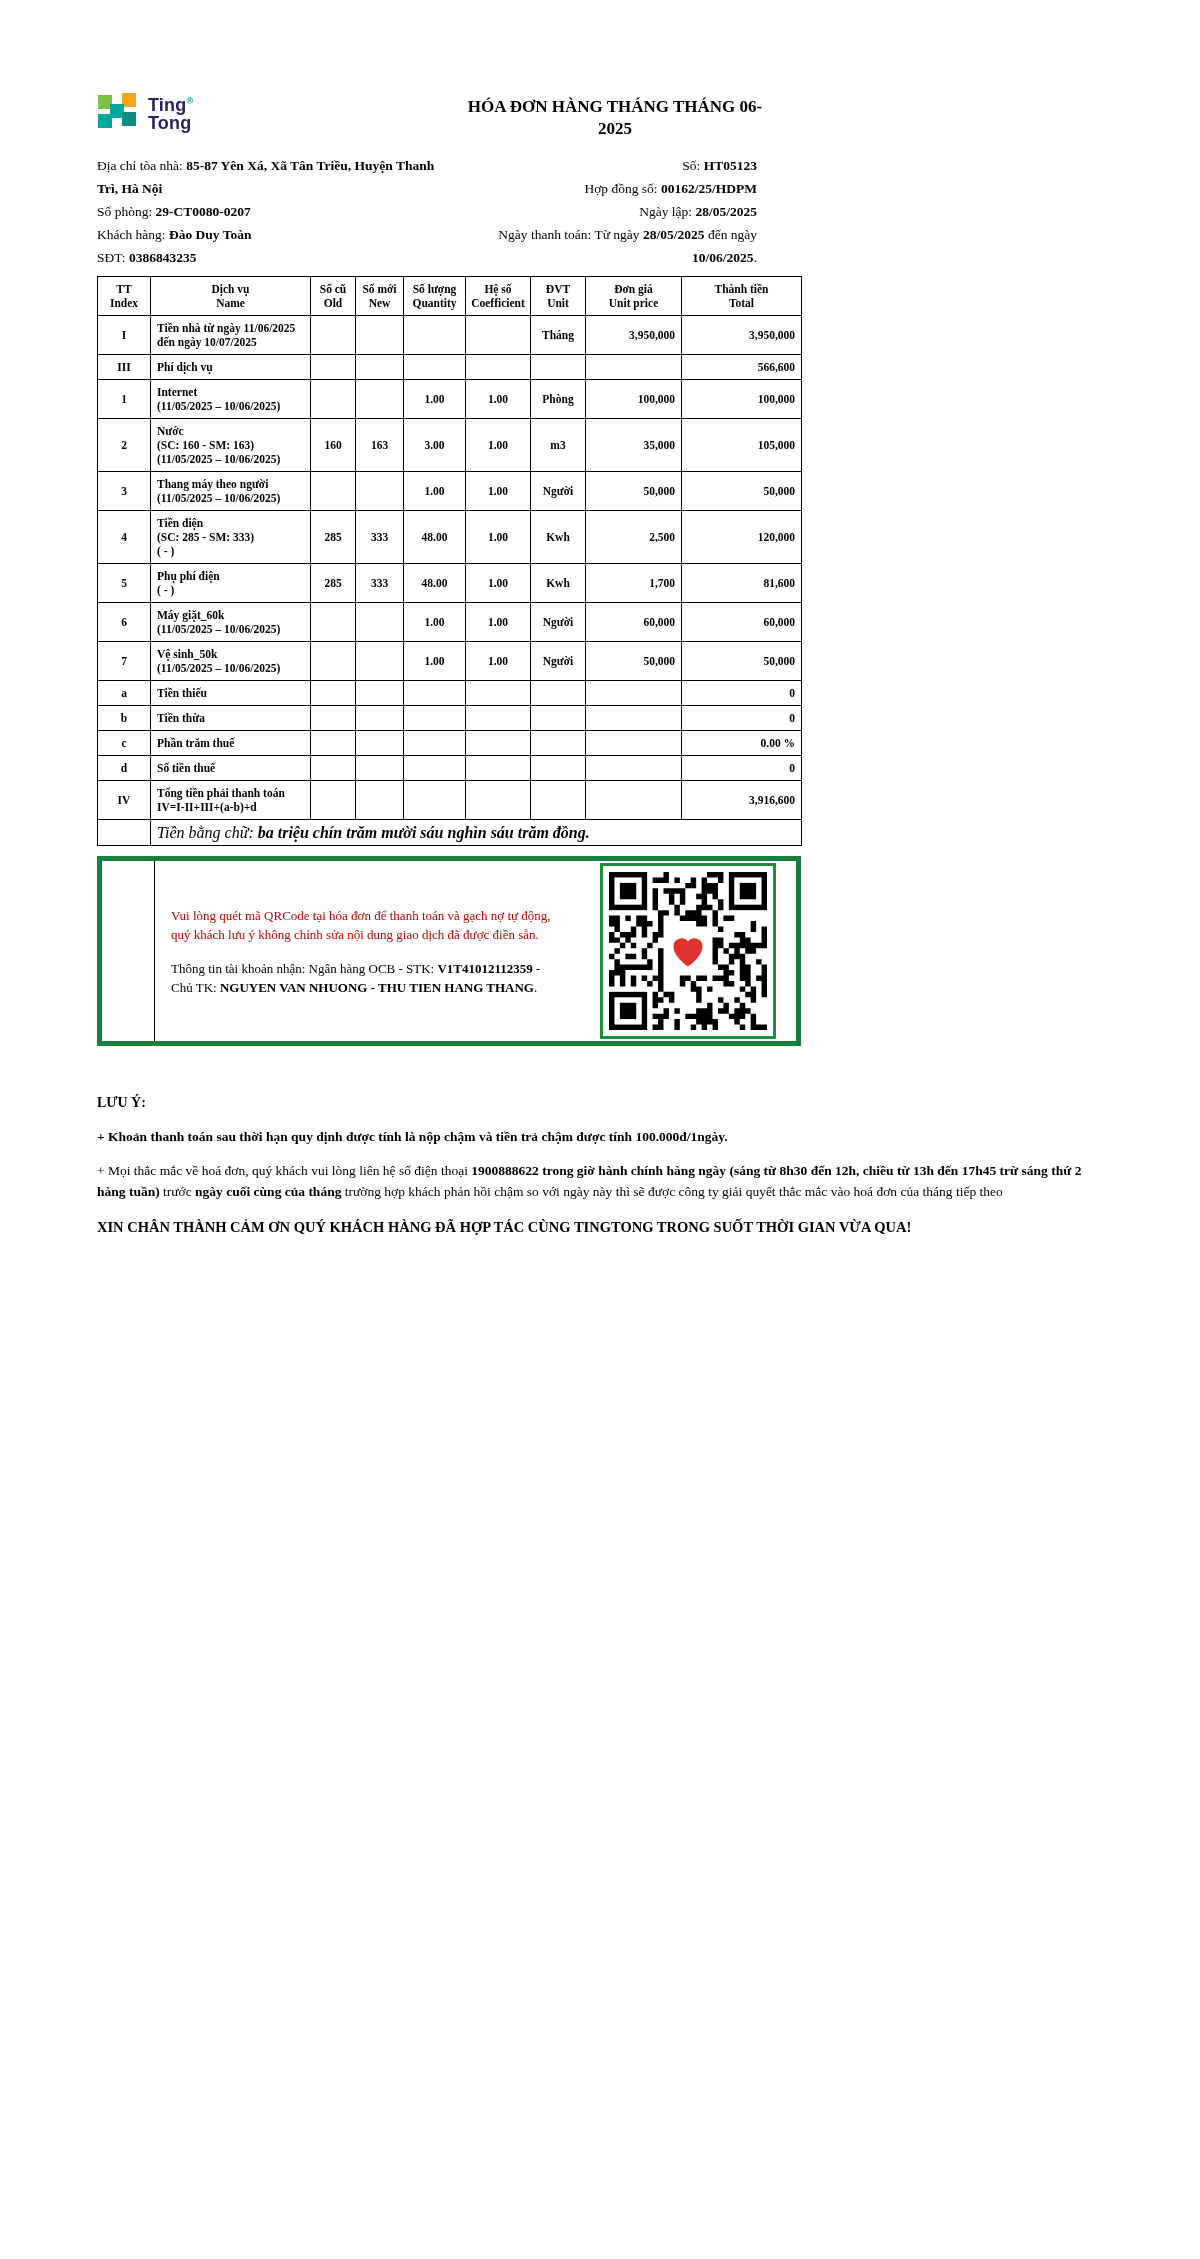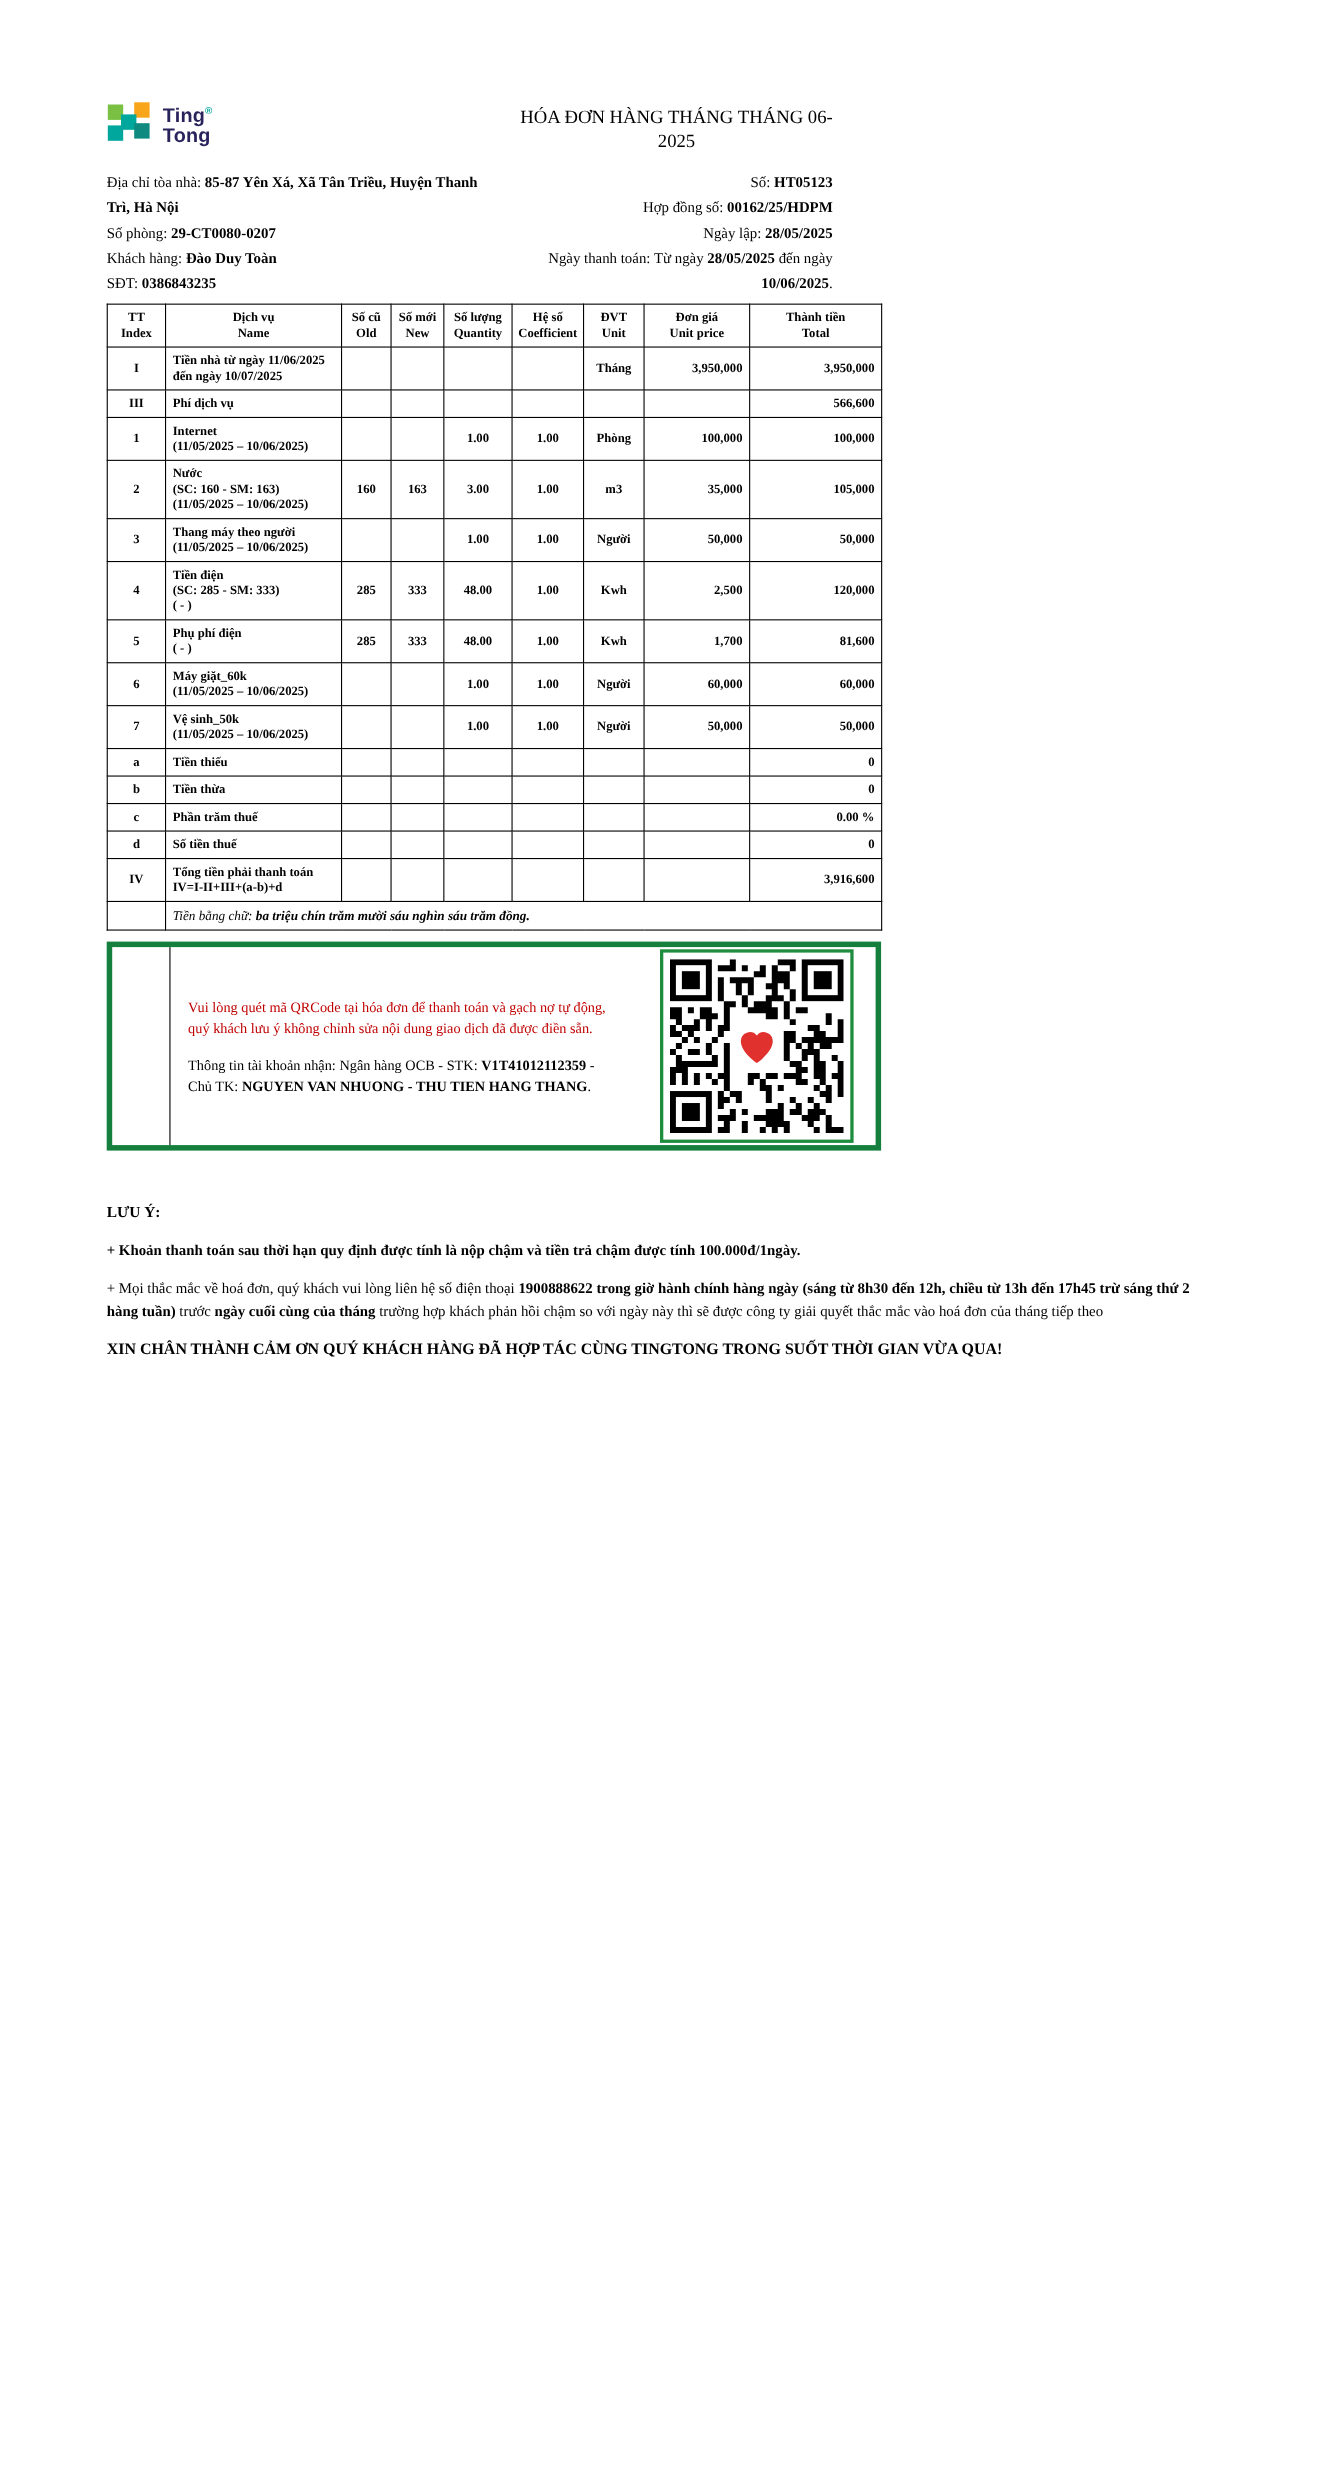--- a/index.html
+++ b/index.html
@@ -15,39 +15,39 @@
   .logo { display:flex; gap:9px; align-items:center; }
   .logo-icon { position:relative; width:42px; height:38px; }
   .logo-icon .sq { position:absolute; width:14px; height:14px; }
   .sq.g  { left:1px;  top:2px;  background:var(--green); }
   .sq.y  { left:25px; top:0;    background:var(--yellow); }
   .sq.tc { left:13px; top:11px; background:var(--teal); }
   .sq.t1 { left:1px;  top:21px; background:var(--teal); }
   .sq.t2 { left:25px; top:19px; background:var(--teal_dark); }
   .logo-text { font-family:"Liberation Sans", sans-serif; font-weight:bold; font-size:18px; line-height:18px; color:var(--logo_text); letter-spacing:0.2px; }
   .reg { font-size:9px; vertical-align:super; color:var(--teal); }
-  .title { width:312px; margin-right:30px; text-align:center; font-size:17px; line-height:22px; font-weight:normal; margin-top:4px; }
+  .title { width:312px; margin-right:30px; text-align:center; font-size:17px; line-height:22px; font-weight:bold; margin-top:4px; }
 
   
   .info-row { width:704px; display:flex; justify-content:space-between; margin-top:14px; font-size:13.5px; }
   .info-left { width:382px; }
   .info-row .line { line-height:23px; }
   .info-right { text-align:right; padding-right:44px; }
   .b { font-weight:bold; }
   .i { font-style:italic; }
 
   
   table.invoice-table { width:704px; border-collapse:collapse; table-layout:fixed; margin-top:7px; font-size:11.5px; }
   .invoice-table th, .invoice-table td { border:1px solid #000; font-weight:bold; line-height:14px; vertical-align:middle; }
   .invoice-table th { padding:5px 1px; text-align:center; }
   .invoice-table td { padding:5px 4px; }
   td.c { text-align:center; }
   td.l { text-align:left; padding-left:6px; }
   td.r { text-align:right; padding-right:6px; }
-  td.words { font-weight:normal; padding:5px 6px; line-height:15px; font-size:12px; }
+  td.words { font-weight:normal; padding:5px 6px; line-height:15px; font-size:16px; }
 
   
   .qr-section { width:704px; border:5px solid #15803d; margin-top:10px; display:flex; min-height:190px; }
   .qr-left-spacer { width:53px; border-right:1px solid #000; }
   .qr-text { flex:1; padding:14px 16px; display:flex; flex-direction:column; justify-content:center; font-size:13px; line-height:19px; }
   .qr-text .red { color:var(--red); margin-bottom:15px; }
   .qr-cell { width:216px; display:flex; align-items:center; justify-content:center; }
   .qr-box { border:3px solid var(--qr_green); background:#fff; padding:6px; }
   .qr-box svg { display:block; width:158px; height:158px; }
 

